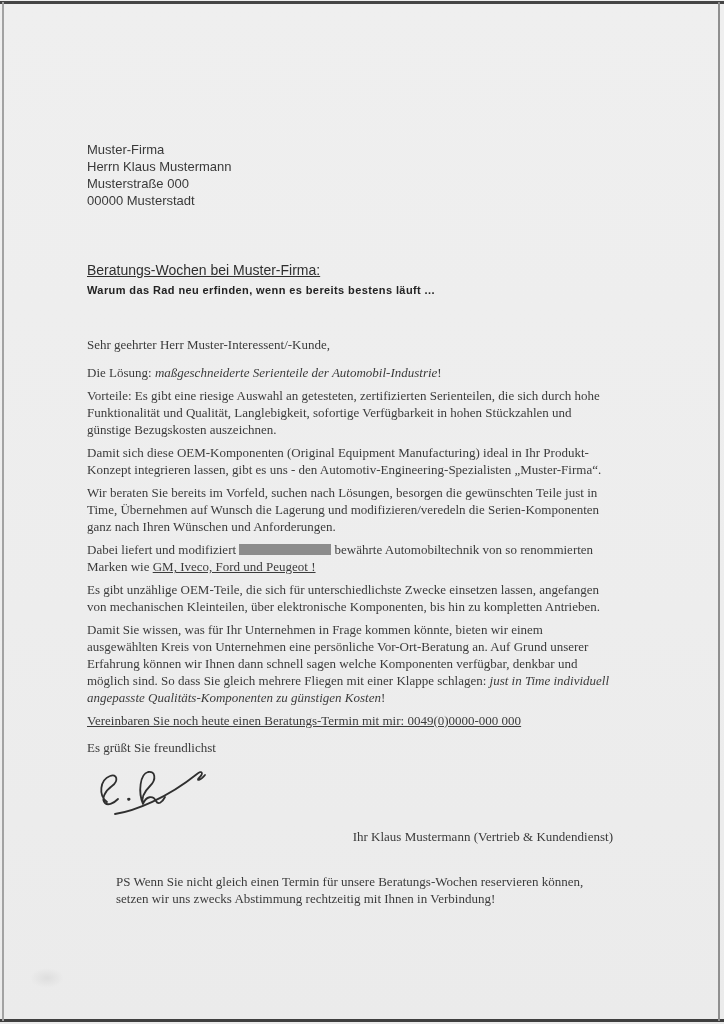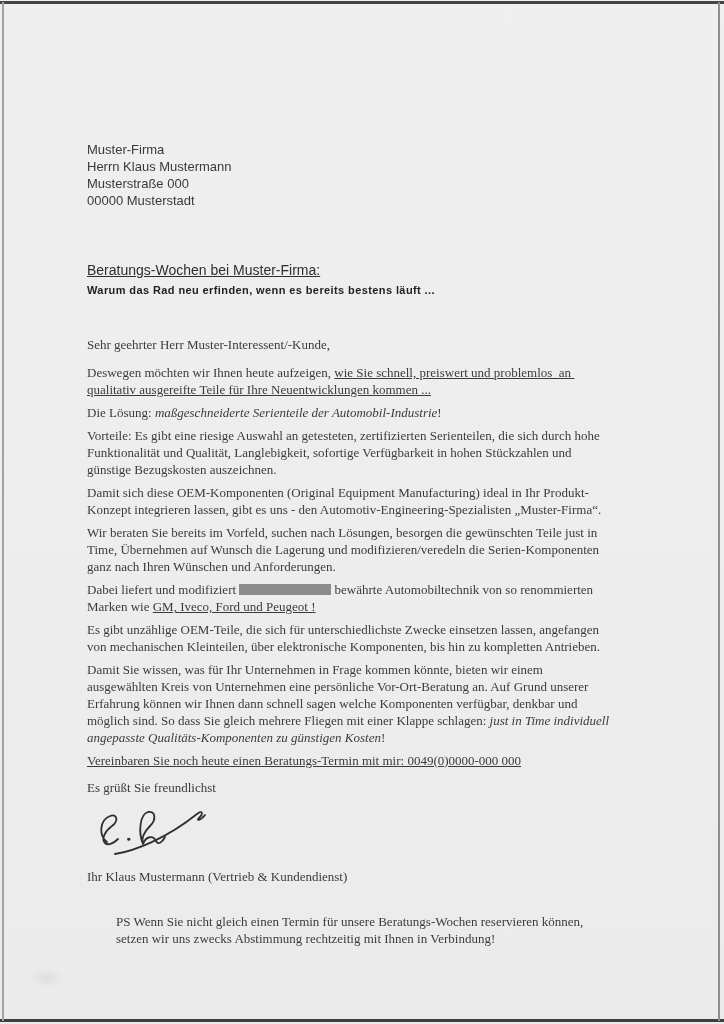--- a/index.html
+++ b/index.html
@@ -70,21 +70,21 @@
   }
 
   .cta     { margin-top: 6px; margin-bottom: 10px; }
   .closing { margin-bottom: 0; }
 
   .signature {
     height: 62px;
     margin: 6px 0 4px 4px;
   }
   .signature svg { display: block; }
-  .sig-name { margin-bottom: 28px; }
+  .sig-name { margin-bottom: 28px; text-align: right; }
   .ps { margin-bottom: 0; margin-left: 29px; }
 
   .watermark {
     position: absolute;
     left: 30px; top: 968px;
     width: 34px; height: 20px;
     background: radial-gradient(ellipse at center, #dedede 0%, rgba(237,237,237,0) 70%);
   }
 </style>
 </head>
@@ -107,21 +107,20 @@
     </div>
 
     <div class="headline">
       <div class="headline-1">Beratungs-Wochen bei Muster-Firma:</div>
       <div class="headline-2">Warum das Rad neu erfinden, wenn es bereits bestens läuft ...</div>
     </div>
 
     <p class="para salutation">Sehr geehrter Herr Muster-Interessent/-Kunde,</p>
 
 
-    <p class="para"><span>Deswegen möchten wir Ihnen heute aufzeigen, </span><span class="u">wie Sie schnell, preiswert und problemlos  an qualitativ ausgereifte Teile für Ihre Neuentwicklungen kommen ...</span></p>
 
     <p class="para"><span>Die Lösung: </span><span class="bi">maßgeschneiderte Serienteile der Automobil-Industrie</span><span>!</span></p>
 
     <p class="para">Vorteile: Es gibt eine riesige Auswahl an getesteten, zertifizierten Serienteilen, die sich durch hohe Funktionalität und Qualität, Langlebigkeit, sofortige Verfügbarkeit in hohen Stückzahlen und günstige Bezugskosten auszeichnen.</p>
 
     <p class="para">Damit sich diese OEM-Komponenten (Original Equipment Manufacturing) ideal in Ihr Produkt-Konzept integrieren lassen, gibt es uns - den Automotiv-Engineering-Spezialisten „Muster-Firma“.</p>
 
     <p class="para">Wir beraten Sie bereits im Vorfeld, suchen nach Lösungen, besorgen die gewünschten Teile just in Time, Übernehmen auf Wunsch die Lagerung und modifizieren/veredeln die Serien-Komponenten ganz nach Ihren Wünschen und Anforderungen.</p>
 
     <p class="para"><span>Dabei liefert und modifiziert </span><span class="redact"></span><span> bewährte Automobiltechnik von so renommierten Marken wie </span><span class="u">GM, Iveco, Ford und Peugeot !</span></p>

